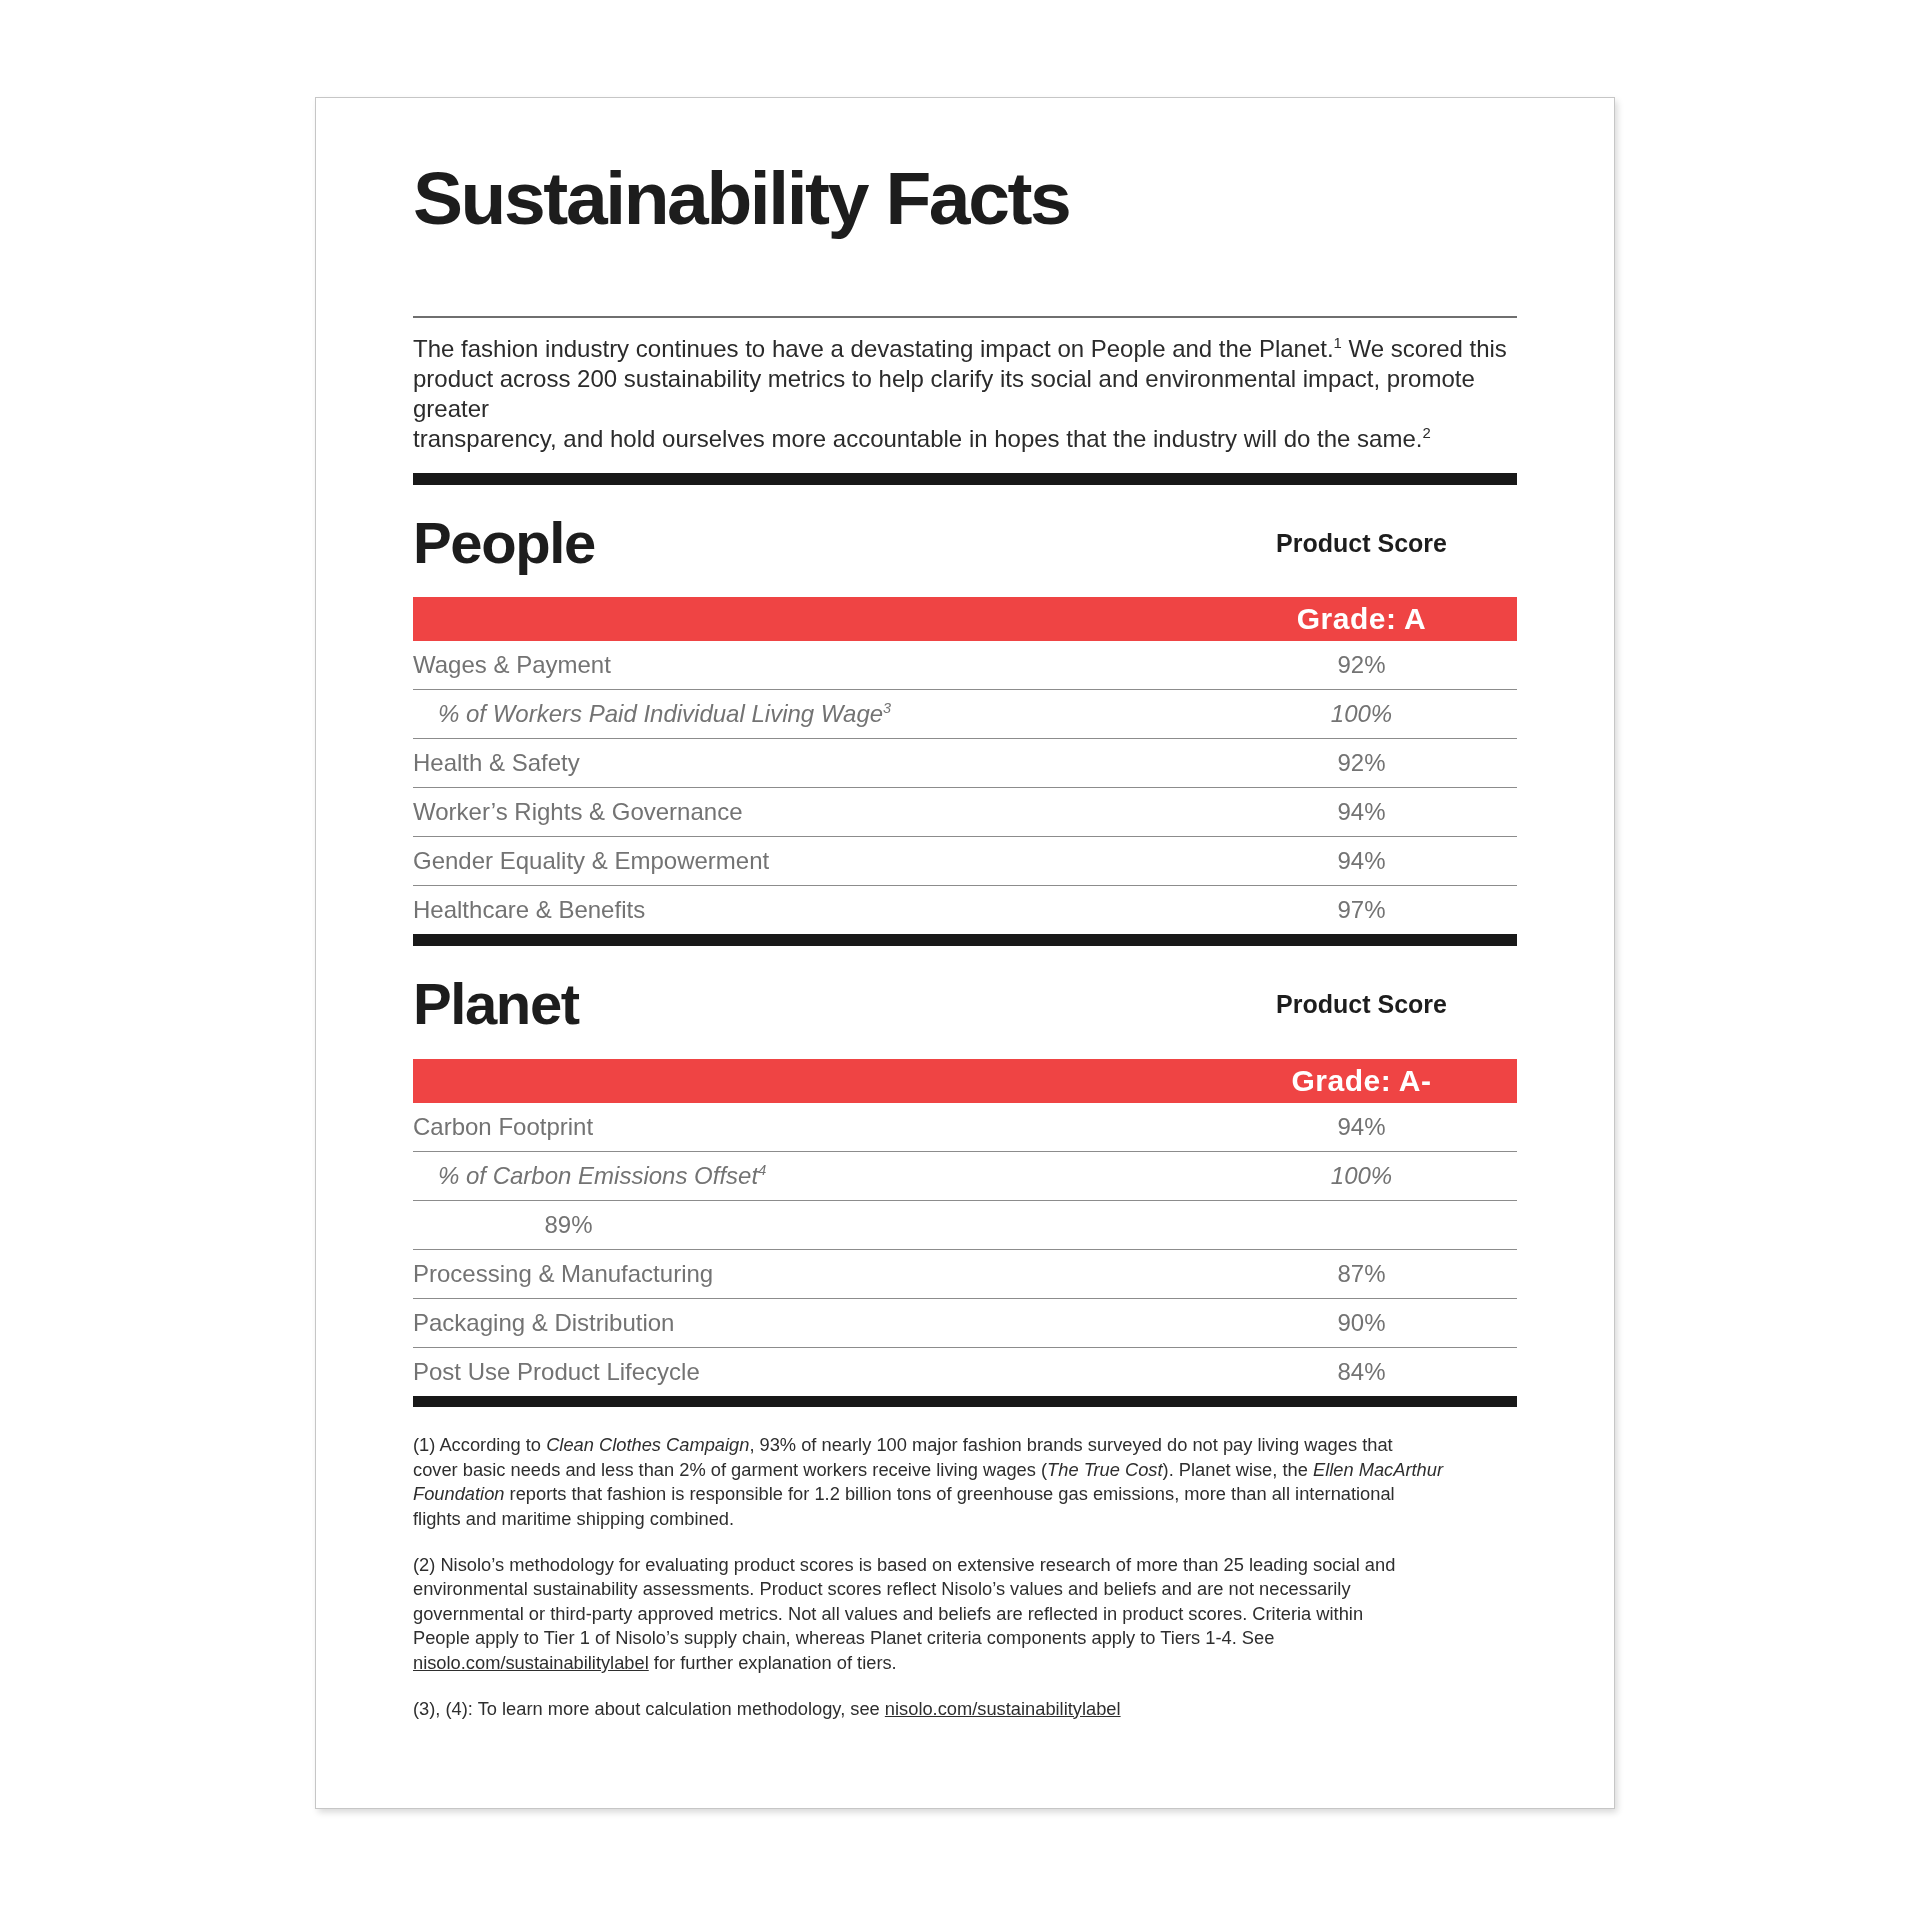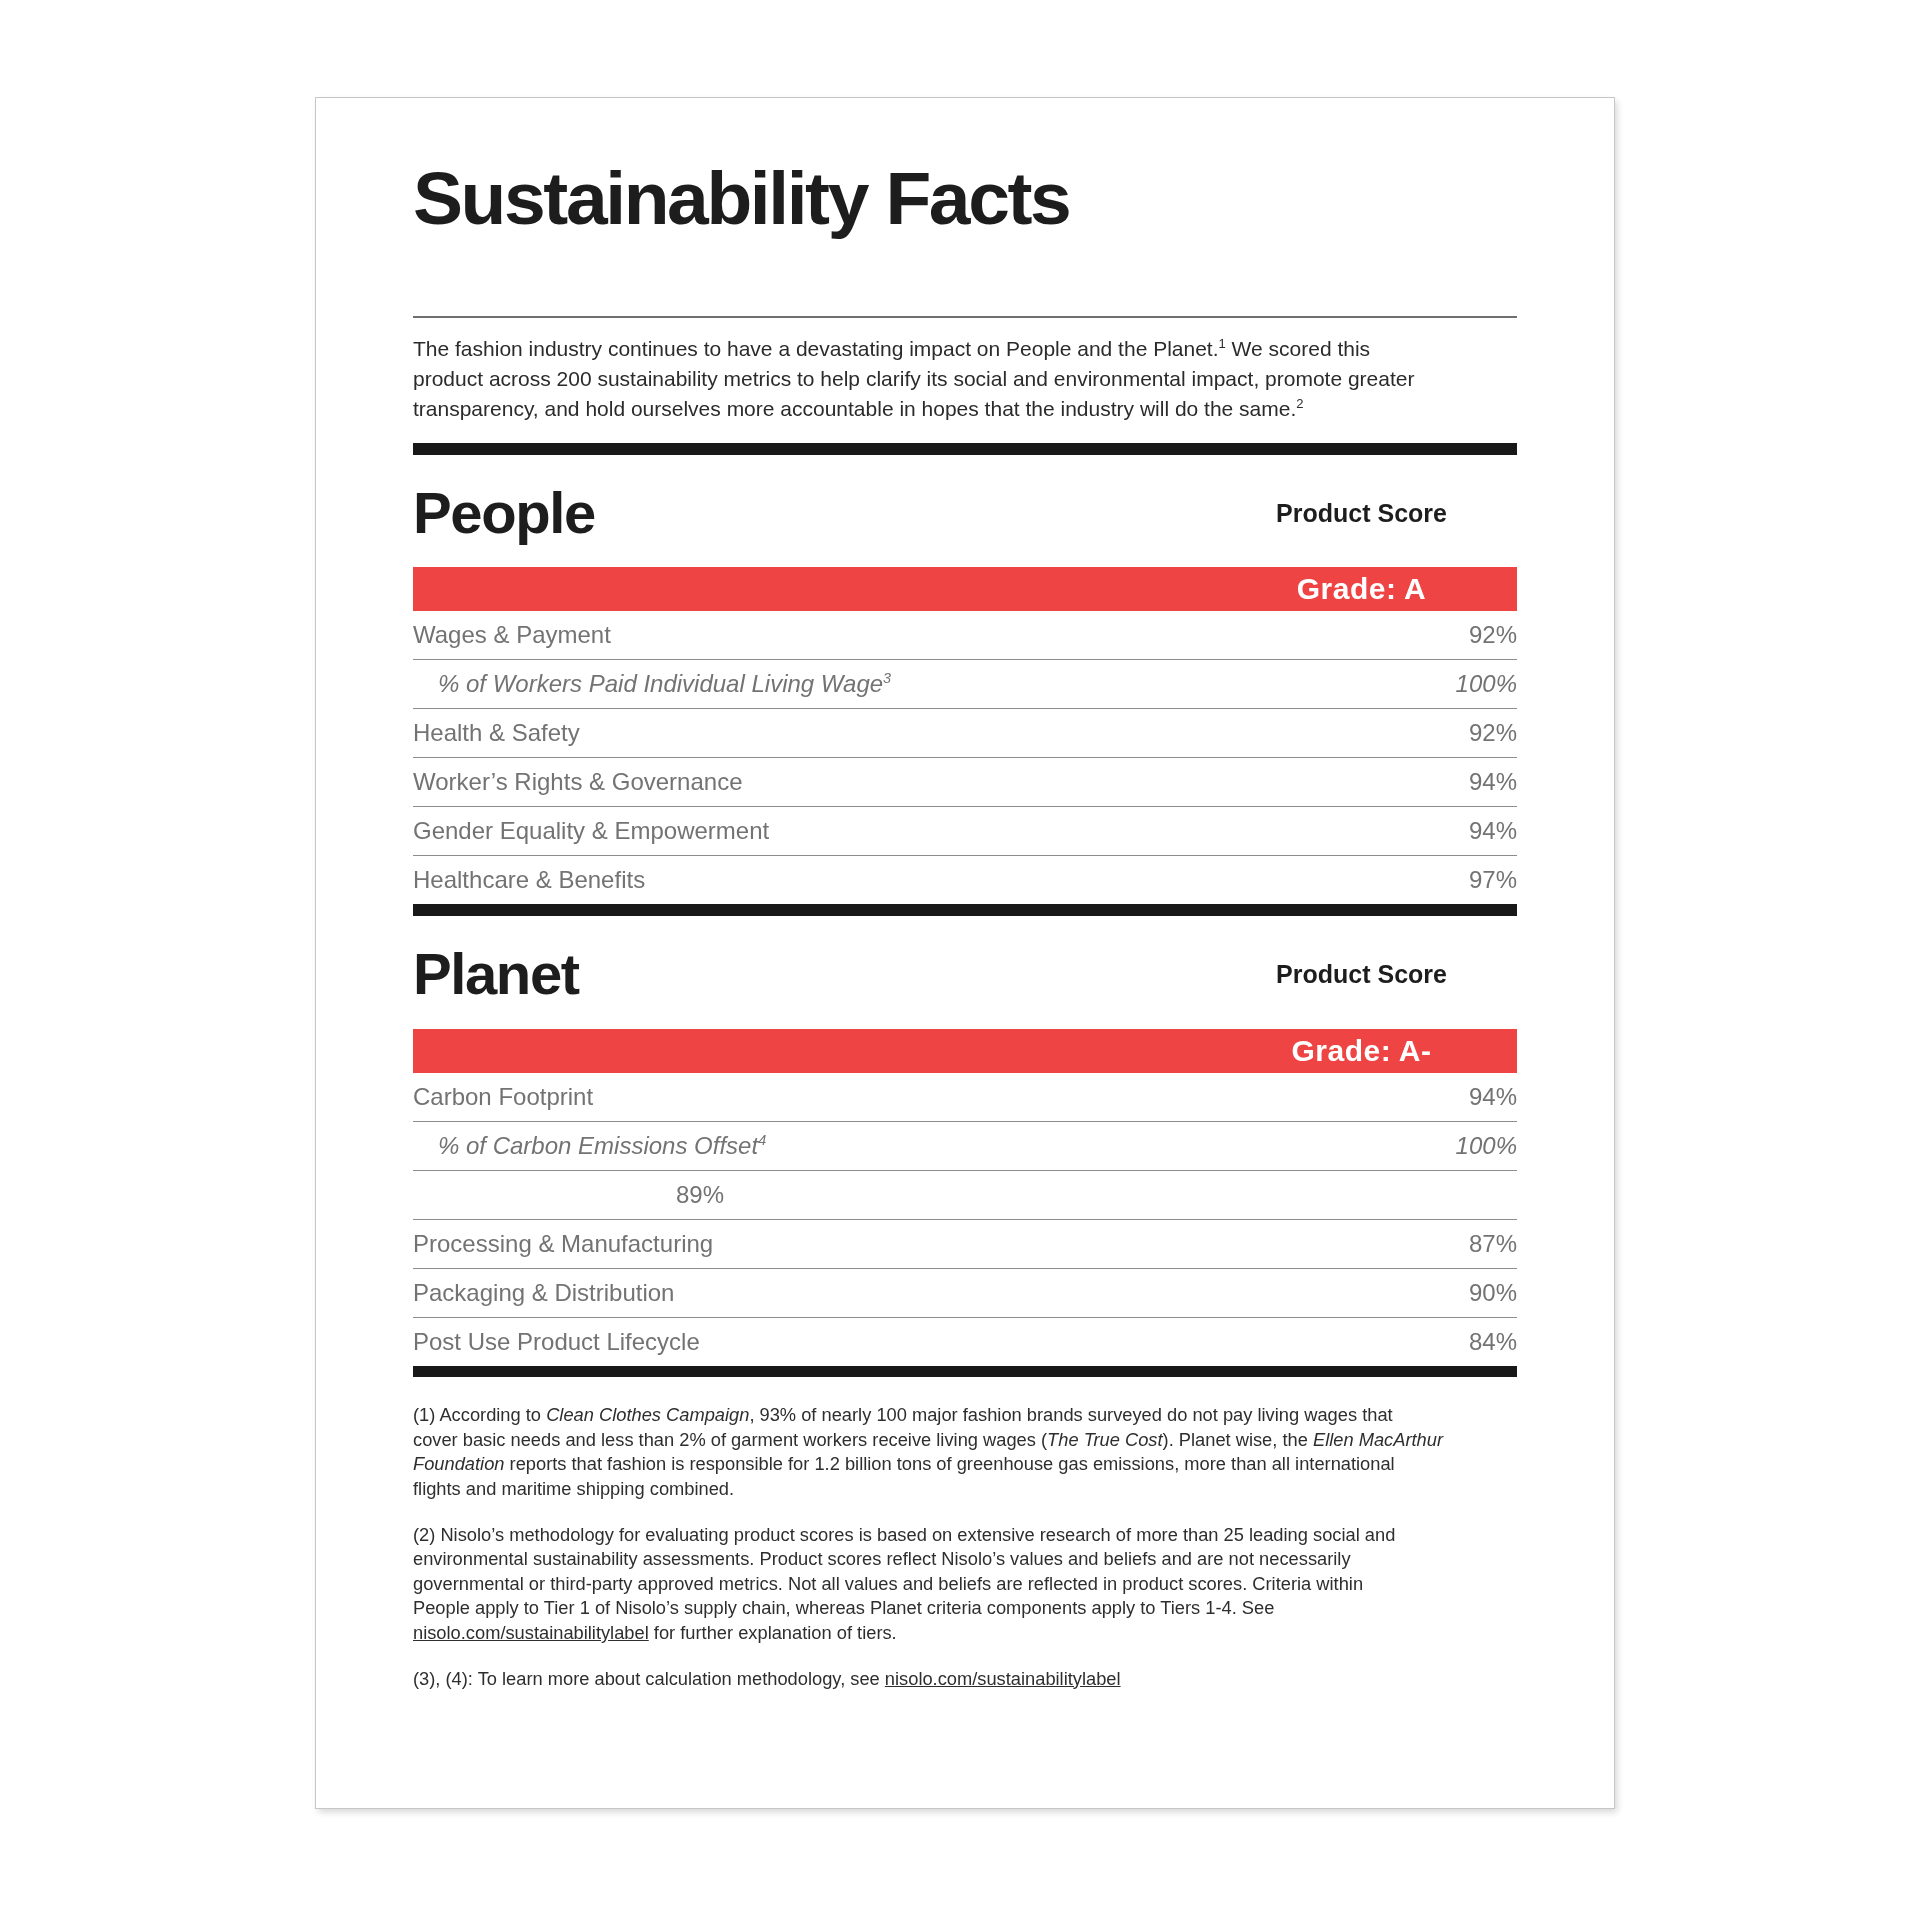--- a/index.html
+++ b/index.html
@@ -4,35 +4,35 @@
 <style>
   html,body{margin:0;padding:0;background:#ffffff;}
   .stage{position:relative;width:1931px;height:1931px;background:#ffffff;overflow:hidden;
          font-family:"Liberation Sans","DejaVu Sans",sans-serif;color:#222;}
   .page{position:absolute;left:315px;top:97px;width:1300px;height:1712px;box-sizing:border-box;
         background:#ffffff;border:1px solid #c6c6c6;box-shadow:2.9px 3.9px 6.8px rgba(0,0,0,.16);
         padding:0 97px;}
   h1.title{margin:56px 0 0;font-size:75px;line-height:1.18;font-weight:700;
            letter-spacing:-2.4px;color:#1d1d1d;}
   .title-rule{height:2.9px;background:#6f6f6f;margin-top:73px;}
-  .intro{margin:15.4px 0 0;font-size:21px;line-height:30px;color:#2b2b2b;}
+  .intro{margin:15.4px 0 0;font-size:24px;line-height:30px;color:#2b2b2b;}
   .intro sup,.fnote sup{font-size:62%;vertical-align:super;line-height:0;}
   .thick-bar{height:11.6px;background:#181818;margin-top:19.3px;}
   .thick-bar.flush{margin-top:0;}
   section{display:block;}
   .sec-head{display:flex;align-items:center;justify-content:space-between;margin-top:25px;}
   h2.sec-title{margin:0;font-size:58px;line-height:1.15;font-weight:700;letter-spacing:-1.4px;color:#1d1d1d;}
   .score-col{width:311px;text-align:center;flex:0 0 auto;}
   .head-label{font-size:25px;font-weight:700;color:#1d1d1d;}
   .grade-bar{margin-top:21px;height:44px;background:#ef4444;display:flex;align-items:center;justify-content:flex-end;}
   .grade-text{color:#ffffff;font-size:30px;font-weight:700;letter-spacing:0.5px;}
   .row{display:flex;align-items:center;height:48px;border-bottom:1.9px solid #8c8c8c;font-size:24px;color:#737373;}
   .row:last-child{border-bottom:none;}
   .row .label{flex:1 1 auto;}
-  .row .value{width:311px;text-align:right;flex:0 0 auto;}
+  .row .value{width:311px;text-align:center;flex:0 0 auto;}
   .row.sub .label{padding-left:25px;font-style:italic;}
   .row.sub .value{font-style:italic;}
   .row sup{font-size:60%;vertical-align:super;line-height:0;}
   .footnotes{margin-top:26px;}
   .fnote{margin:4px 0 21px;font-size:18.3px;line-height:24.6px;color:#2e2e2e;}
   .fnote:last-child{margin-bottom:0;}
   .seg-i{font-style:italic;}
   .seg-link{text-decoration:underline;color:#2e2e2e;cursor:pointer;}
 </style>
 </head>

